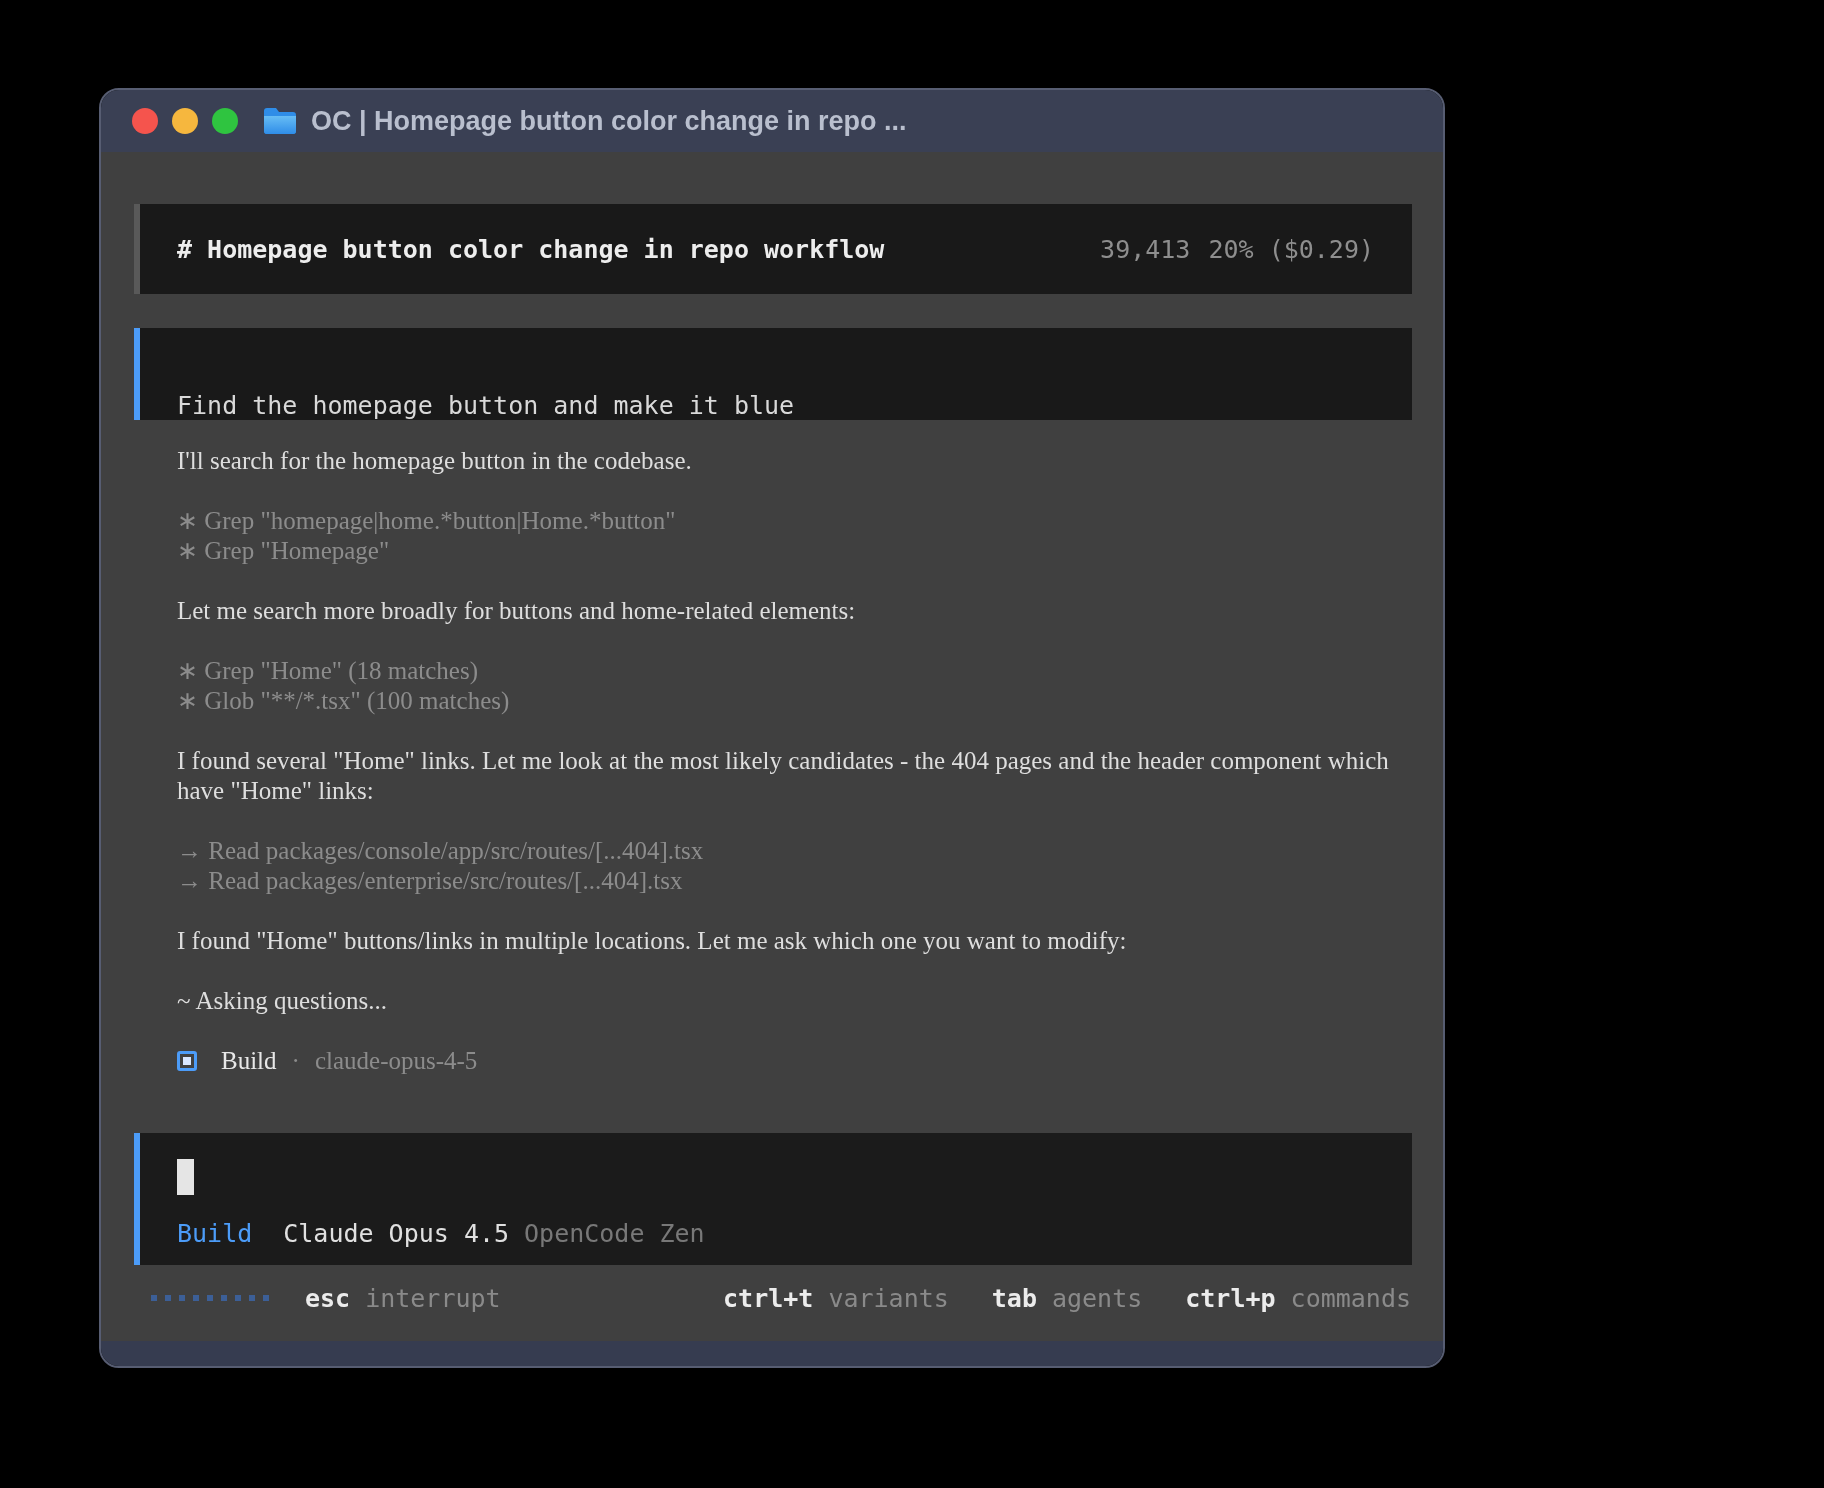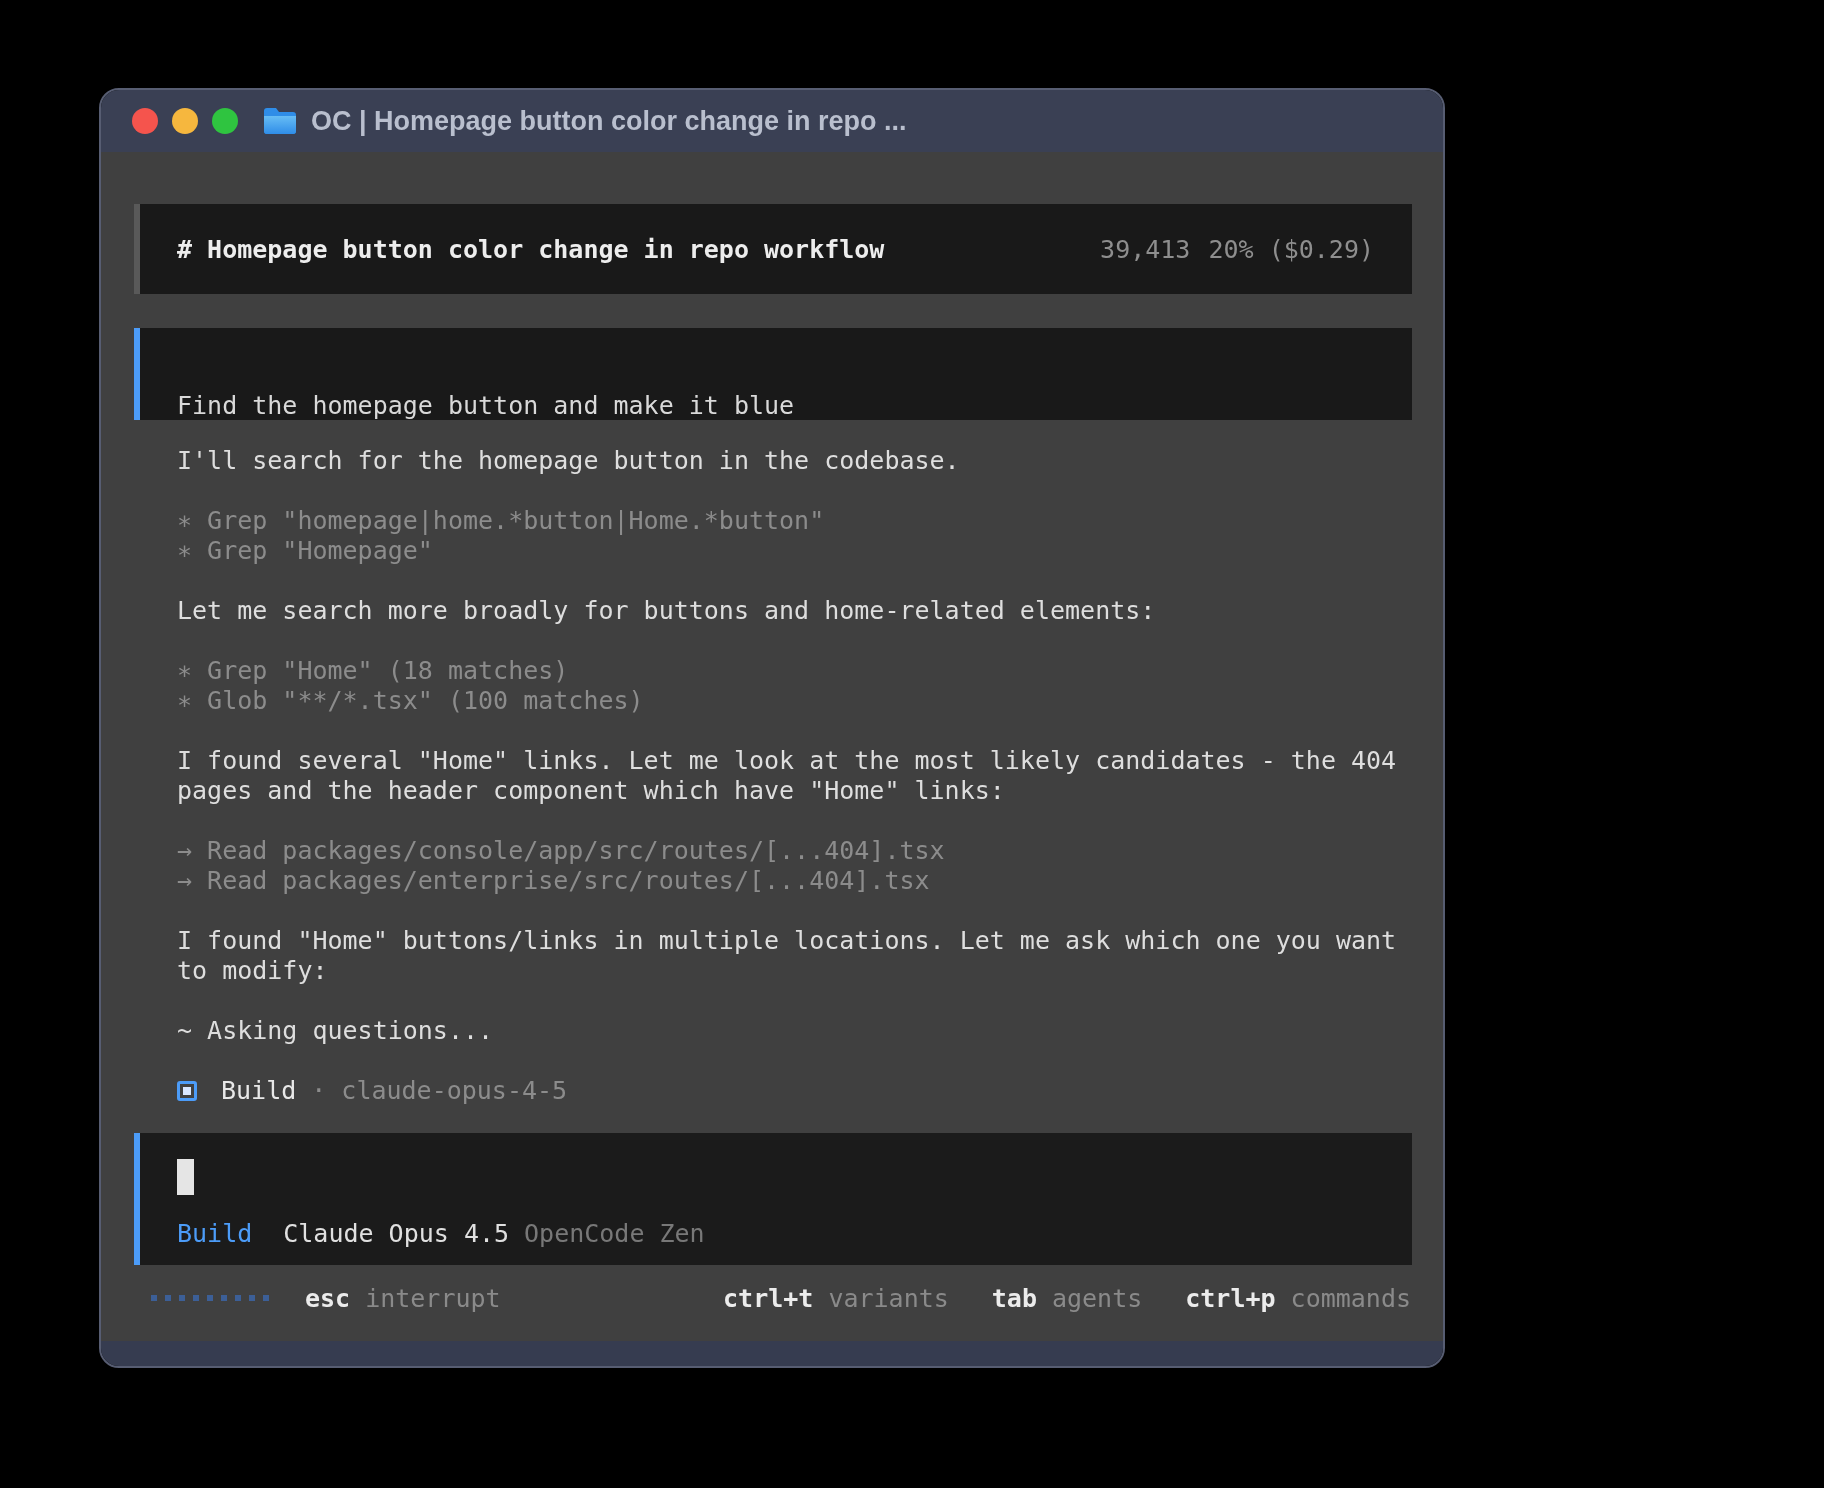--- a/index.html
+++ b/index.html
@@ -31,21 +31,21 @@
                 padding:0 38px 0 37px; }
   .header-title { font-size:25px; font-weight:bold; color:#ededed; white-space:pre; }
   .header-stats { font-size:25px; color:#8e8e8e; display:flex; gap:18px; white-space:pre; }
 
   .user-box { margin-top:34px; height:92px; border-left:6px solid #4c9cf8;
               display:flex; align-items:flex-end; padding-left:37px;
               font-size:25px; color:#d9d9d9; }
 
   .messages { flex:none; margin-top:26px; padding-left:43px; font-size:25px;
               line-height:30px; color:#dedede; max-width:1557px; }
-  .messages > div { margin-top:30px; }
+  .messages > div { margin-top:30px;font-family:Liberation Serif, serif; }
   .messages > div:first-child { margin-top:0; }
   .gray { color:#8c8c8c; }
   .mono-line { white-space:pre; }
 
   .agent-row { display:flex; align-items:center; }
   .agent-icon { width:20px; height:20px; border:3px solid #4c9cf8; border-radius:3px;
                 margin-right:24px; flex:none; display:flex; align-items:center;
                 justify-content:center; }
   .agent-icon .inner { width:8px; height:8px; background:#d9e7ff; }
   .agent-name { color:#e8e8e8; }

